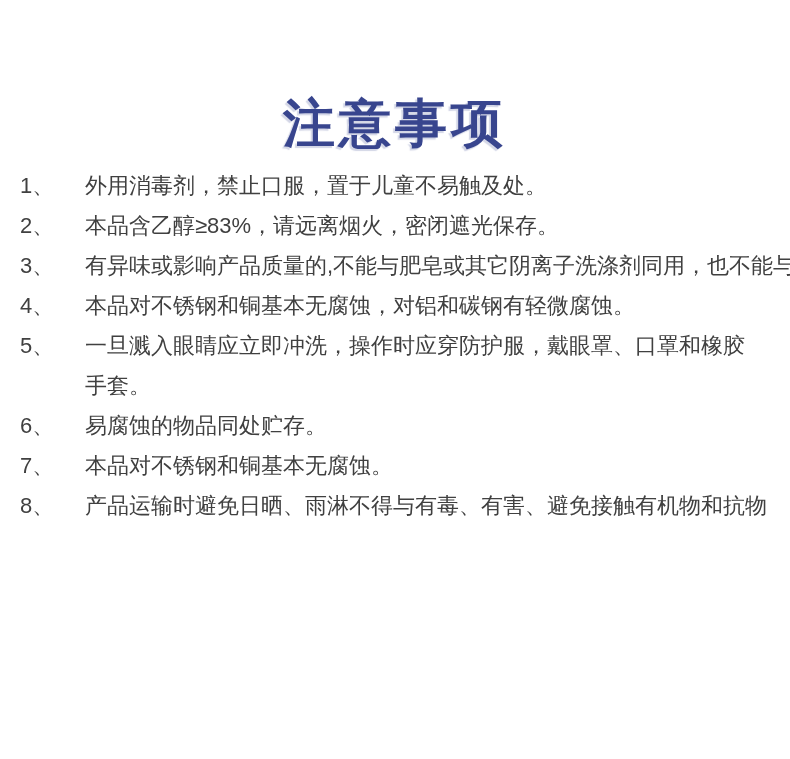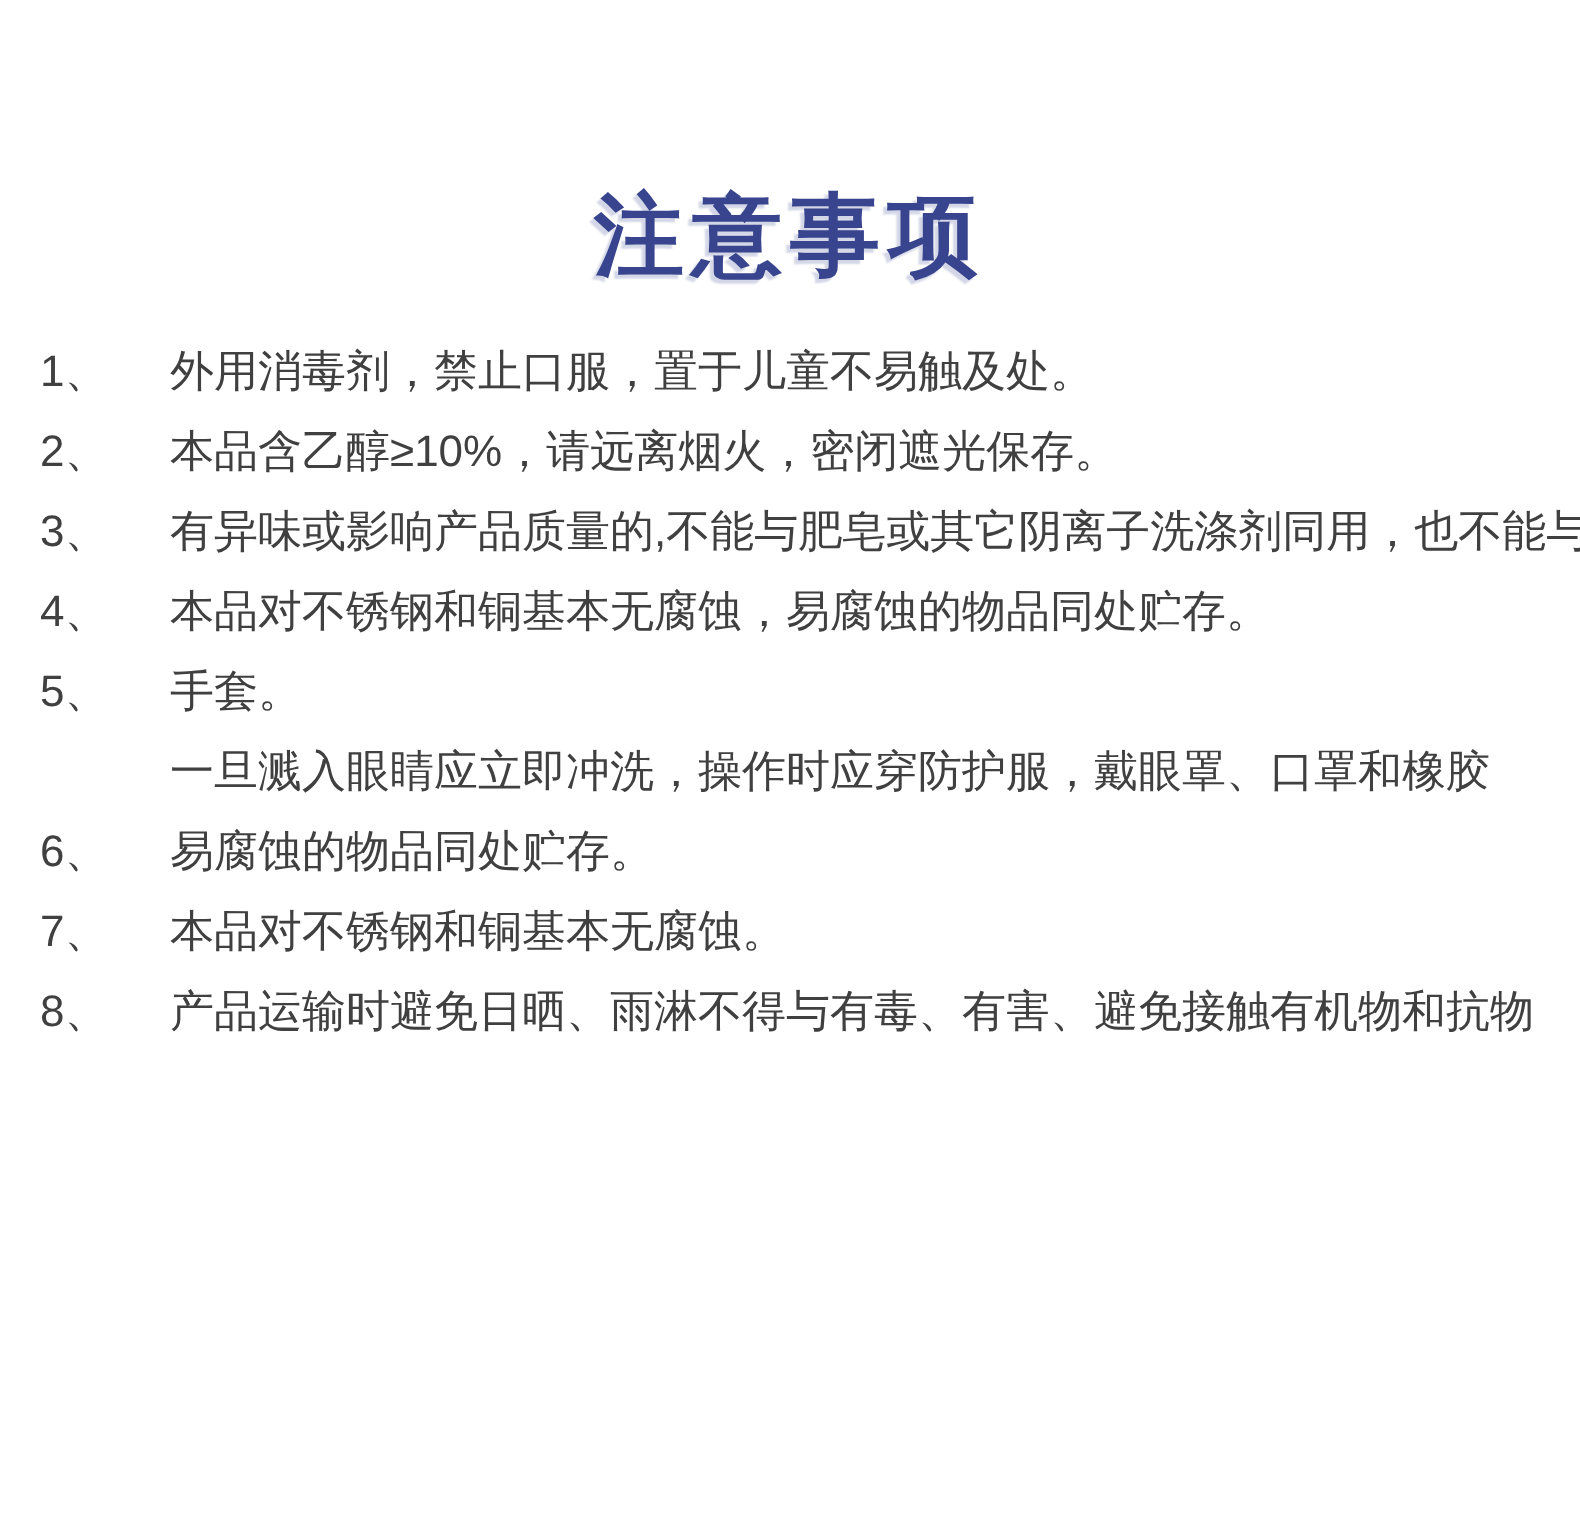--- a/index.html
+++ b/index.html
@@ -20,21 +20,21 @@
     height: 759px;
     background: var(--page-bg);
     overflow: hidden;
   }
   .title {
     position: absolute;
     top: 56px;
     left: 0;
     width: 100%;
     text-align: center;
-    font-size: 45px;
+    font-size: 52px;
     line-height: 64px;
     font-weight: 700;
     letter-spacing: 4px;
     color: var(--title-color);
     text-shadow: -2px 2px 1px rgba(56, 69, 142, 0.22);
   }
   .list {
     position: absolute;
     top: 166px;
     left: 0;
@@ -67,37 +67,37 @@
 
   <div class="list">
 
     <div class="item">
       <span class="num">1、</span>
       <div class="line">外用消毒剂，禁止口服，置于儿童不易触及处。</div>
     </div>
 
     <div class="item">
       <span class="num">2、</span>
-      <div class="line">本品含乙醇≥10%，请远离烟火，密闭遮光保存。</div>
+      <div class="line">本品含乙醇≥83%，请远离烟火，密闭遮光保存。</div>
     </div>
 
     <div class="item">
       <span class="num">3、</span>
       <div class="line">有异味或影响产品质量的,不能与肥皂或其它阴离子洗涤剂同用，也不能与</div>
     </div>
 
     <div class="item">
       <span class="num">4、</span>
-      <div class="line">本品对不锈钢和铜基本无腐蚀，易腐蚀的物品同处贮存。</div>
+      <div class="line">本品对不锈钢和铜基本无腐蚀，对铝和碳钢有轻微腐蚀。</div>
     </div>
 
     <div class="item">
       <span class="num">5、</span>
+      <div class="line">一旦溅入眼睛应立即冲洗，操作时应穿防护服，戴眼罩、口罩和橡胶</div>
       <div class="line">手套。</div>
-      <div class="line">一旦溅入眼睛应立即冲洗，操作时应穿防护服，戴眼罩、口罩和橡胶</div>
     </div>
 
     <div class="item">
       <span class="num">6、</span>
       <div class="line">易腐蚀的物品同处贮存。</div>
     </div>
 
     <div class="item">
       <span class="num">7、</span>
       <div class="line">本品对不锈钢和铜基本无腐蚀。</div>

